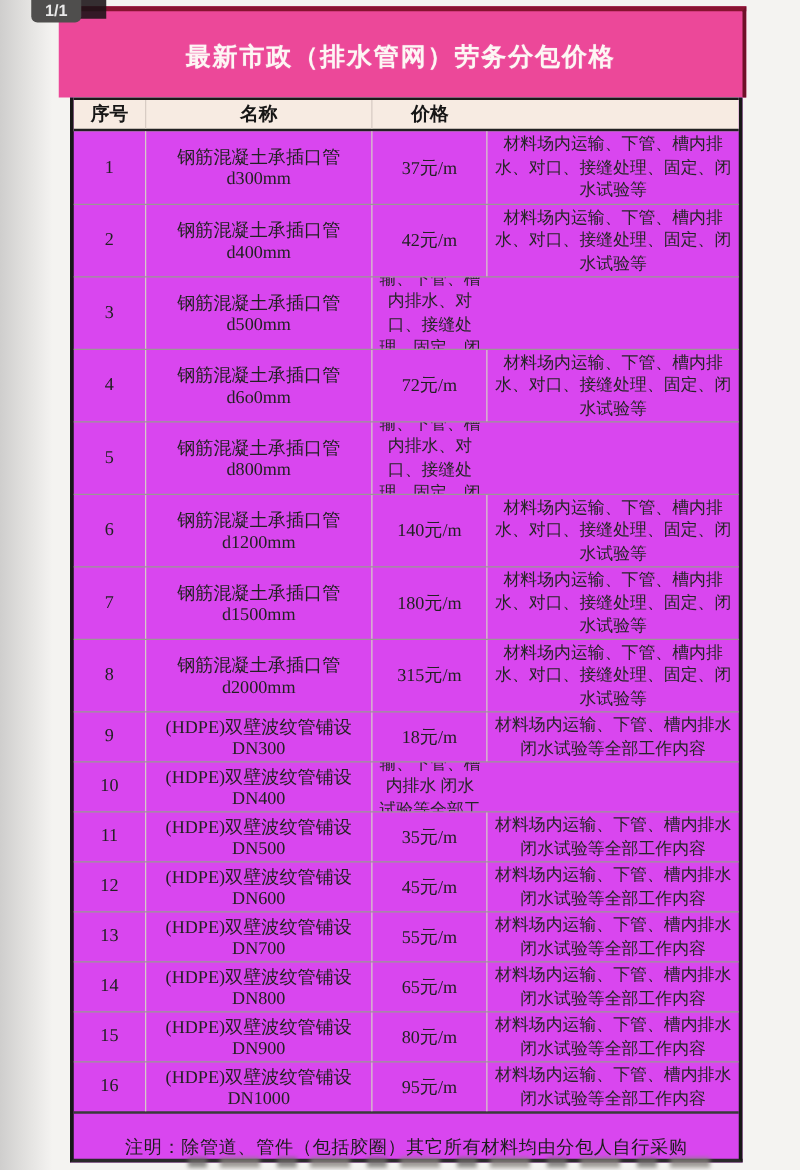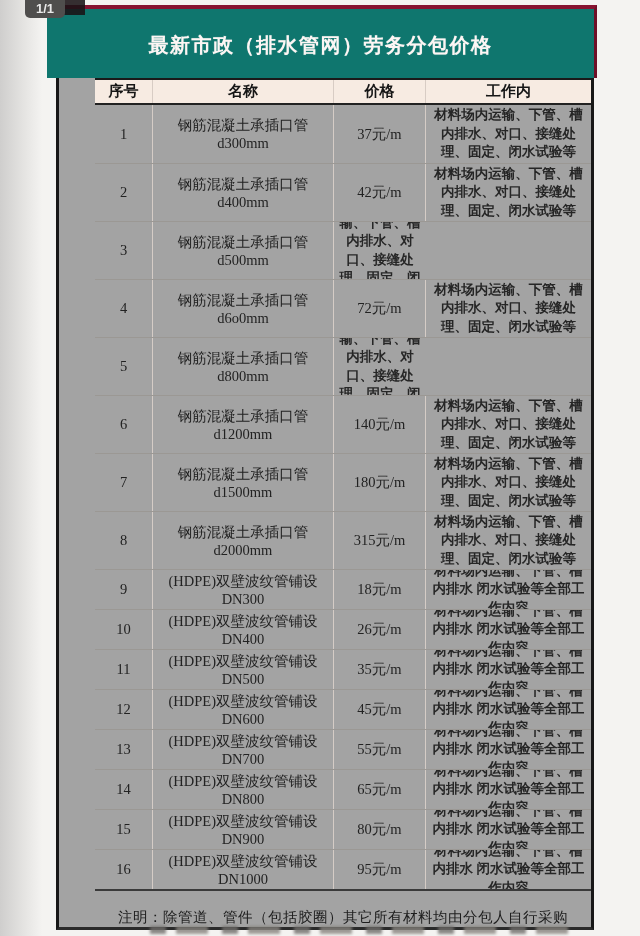--- a/index.html
+++ b/index.html
@@ -20,35 +20,34 @@
     display:flex;align-items:flex-end;justify-content:center;
     padding-bottom:2px;box-sizing:border-box;
     font-family:"Liberation Sans","DejaVu Sans",sans-serif;
   }
   .badge-shadow{
     position:absolute;left:62px;top:0;width:23px;height:15px;
     background:#1a1216;opacity:.88;z-index:4;
   }
   .banner{
     position:absolute;left:47px;top:5px;width:550px;height:73px;
-    background:#0f766e;box-sizing:border-box;
+    background:#ec4899;box-sizing:border-box;
     border-top:4px solid #871331;border-right:3px solid #6e1028;
     display:flex;align-items:center;justify-content:center;
   }
   .banner-title{
     color:#fdf6f4;font-size:20px;font-weight:bold;letter-spacing:1.5px;
     text-shadow:0 0 1px rgba(255,255,255,.4);
     margin-top:4px;
   }
   .doc-table{
     position:absolute;left:56px;top:78px;width:538px;box-sizing:border-box;
-    background:#a3a3a3;
+    background:#d946ef;
     border-left:3px solid #171717;border-right:3px solid #171717;
     border-bottom:3px solid #2a2a2a;
-    padding-left:36px;
   }
   .thead{
     display:grid;grid-template-columns:58px 181px 92px 1fr;
     height:27px;background:#f7ebe2;
     border-top:2px solid #1a1a1a;border-bottom:2px solid #222;
     box-sizing:border-box;
   }
   .th{
     display:flex;align-items:center;justify-content:center;
     font-weight:bold;font-size:15px;color:#161616;
@@ -66,21 +65,20 @@
     display:flex;align-items:center;justify-content:center;
     text-align:center;box-sizing:border-box;
     border-right:1px solid #d5ccc6;
     font-size:14.5px;color:#222;
     padding:0 3px;overflow:hidden;
   }
   .cell:last-child{border-right:none;}
   .cell.work{
     font-size:13.5px;line-height:18.5px;color:#262626;
     padding:0 5px;
-    font-weight:bold;
   }
   .note-row{
     height:36px;border-top:2px solid #3a3a3a;
     display:flex;align-items:flex-end;justify-content:center;
     font-size:14.5px;color:#1d1d1d;letter-spacing:.5px;
   }
   .blur-line{
     position:absolute;left:150px;top:926px;width:430px;height:8px;
     background:repeating-linear-gradient(90deg,
       #6f6d6a 0px,#6f6d6a 16px,rgba(0,0,0,0) 16px,rgba(0,0,0,0) 26px,
@@ -100,21 +98,20 @@
 
 <div class="banner">
   <div class="banner-title">最新市政（排水管网）劳务分包价格</div>
 </div>
 
 <div class="doc-table">
   <div class="thead">
     <div class="th">序号</div>
     <div class="th">名称</div>
     <div class="th">价格</div>
-    <div class="th">工作内</div>
   </div>
 
   <div id="table-body">
   <div class="row tall">
     <div class="cell">1</div>
     <div class="cell">钢筋混凝土承插口管d300mm</div>
     <div class="cell">37元/m</div>
     <div class="cell work">材料场内运输、下管、槽内排水、对口、接缝处理、固定、闭水试验等</div>
   </div>
 
@@ -168,21 +165,20 @@
   <div class="row short">
     <div class="cell">9</div>
     <div class="cell">(HDPE)双壁波纹管铺设 DN300</div>
     <div class="cell">18元/m</div>
     <div class="cell work">材料场内运输、下管、槽内排水 闭水试验等全部工作内容</div>
   </div>
 
   <div class="row short">
     <div class="cell">10</div>
     <div class="cell">(HDPE)双壁波纹管铺设 DN400</div>
-    <div class="cell">26元/m</div>
     <div class="cell work">材料场内运输、下管、槽内排水 闭水试验等全部工作内容</div>
   </div>
 
   <div class="row short">
     <div class="cell">11</div>
     <div class="cell">(HDPE)双壁波纹管铺设 DN500</div>
     <div class="cell">35元/m</div>
     <div class="cell work">材料场内运输、下管、槽内排水 闭水试验等全部工作内容</div>
   </div>
 

